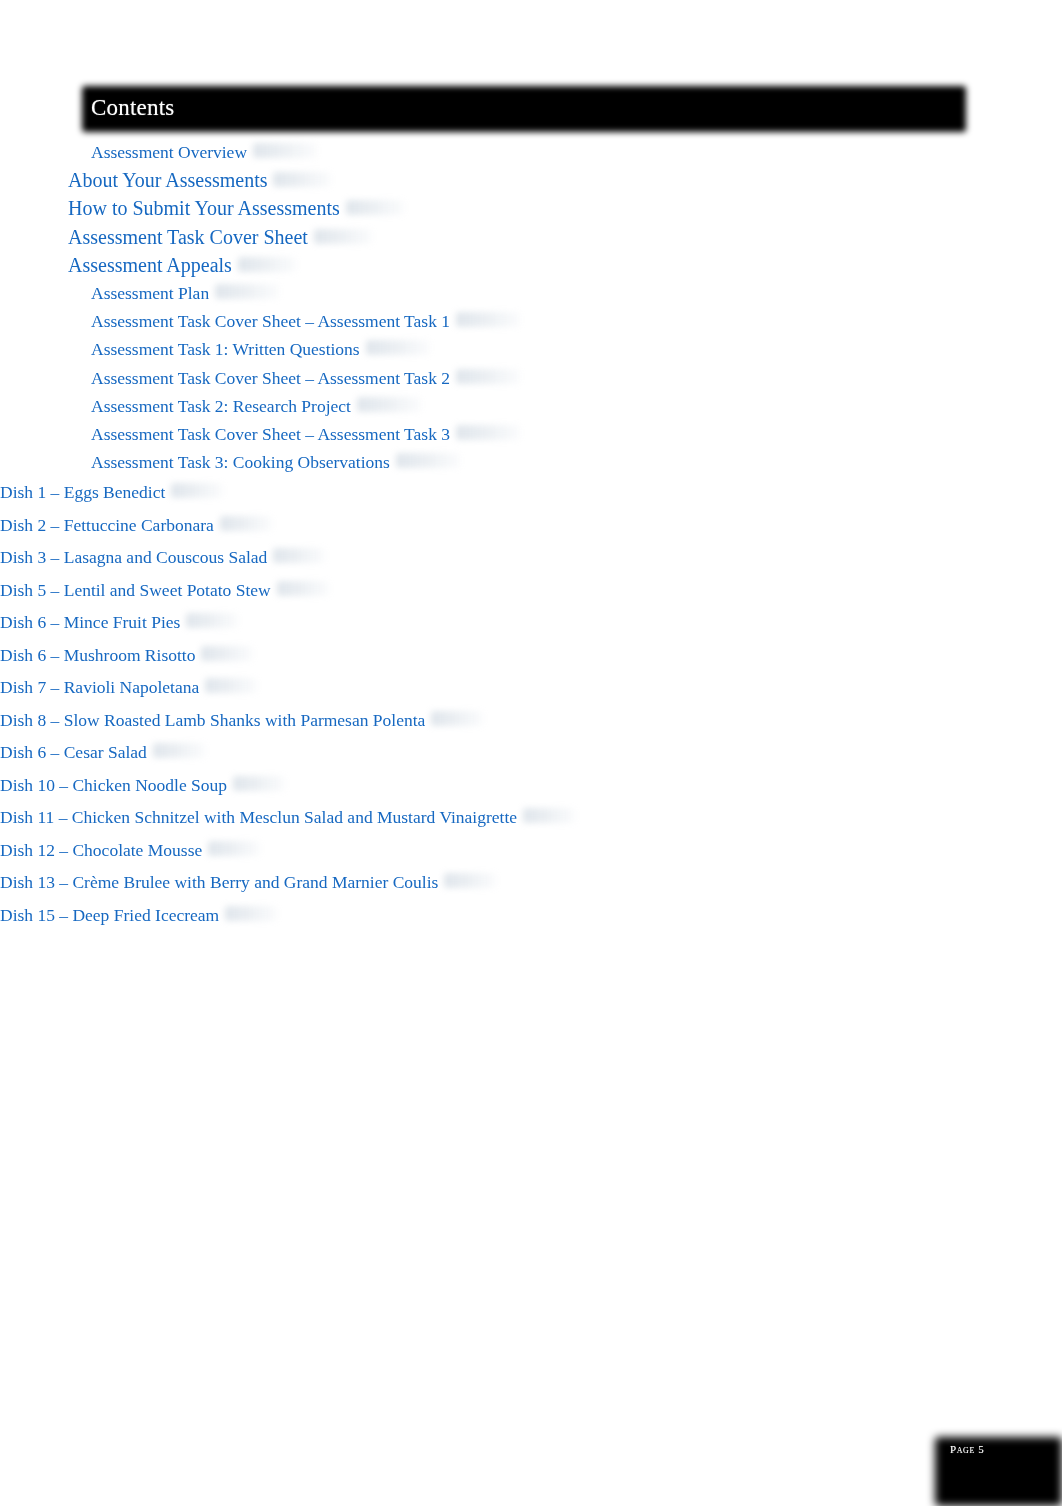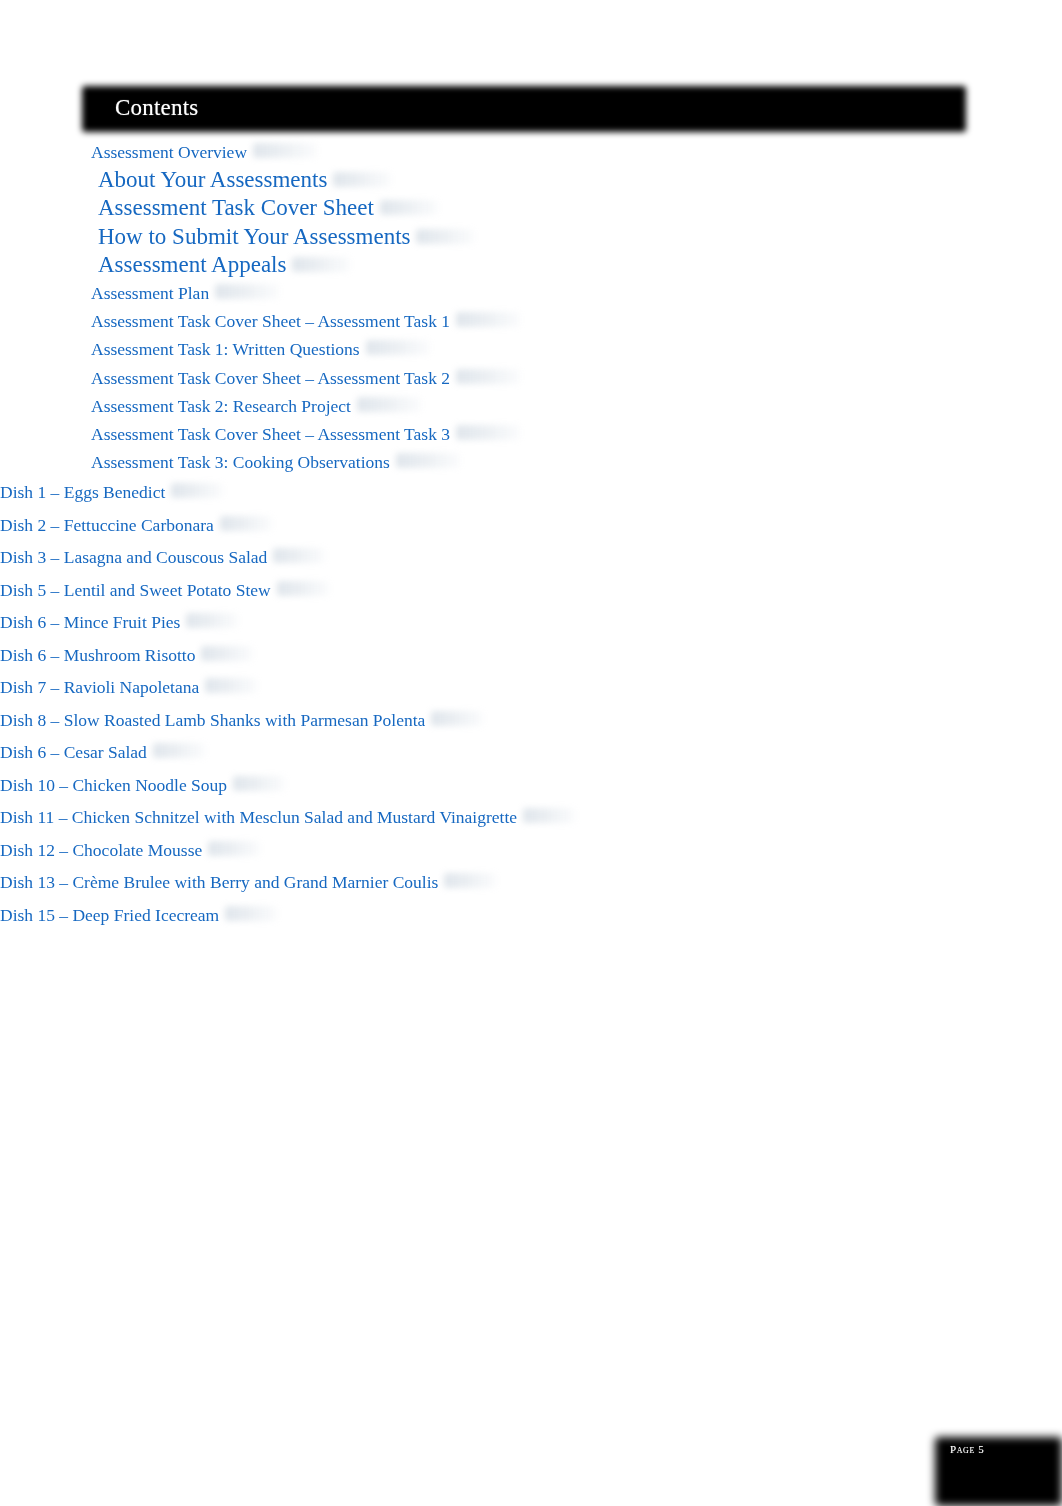--- a/index.html
+++ b/index.html
@@ -44,21 +44,20 @@
   .toc-heading-text {
     position: absolute;
     left: 9px;
     top: 5px;
     color: #ffffff;
     font-size: 23px;
     line-height: 34px;
     letter-spacing: 0.2px;
     white-space: nowrap;
     text-shadow: 0 0 1.1px rgba(255,255,255,0.55);
-    margin-left: 24px;
   }
 
   
   .toc {
     position: absolute;
     left: 0;
     top: 138px;
     width: 854px;
   }
   .toc-entry {
@@ -88,22 +87,22 @@
   }
 
   .level1 {
     padding-left: 91px;
     font-size: 17.5px;
     line-height: 28.2px;
   }
   .level1 .leader { width: 64px; }
 
   .level2 {
-    padding-left: 98px;
-    font-size: 23px;
+    padding-left: 68px;
+    font-size: 20px;
     line-height: 28.2px;
   }
   .level2 .leader { width: 58px; }
 
   .level3 {
     font-size: 17.5px;
     line-height: 32.5px;
   }
   .level3 .leader { width: 52px; }
 
@@ -143,22 +142,22 @@
 <div class="page">
 
   <div class="toc-heading-wrap">
     <div class="toc-heading-bar"></div>
     <div class="toc-heading-text">Contents</div>
   </div>
 
   <nav class="toc" id="toc-list">
       <a class="toc-entry level1" href="#"><span class="label">Assessment Overview</span><span class="leader"></span></a>
       <a class="toc-entry level2" href="#"><span class="label">About Your Assessments</span><span class="leader"></span></a>
+      <a class="toc-entry level2" href="#"><span class="label">How to Submit Your Assessments</span><span class="leader"></span></a>
       <a class="toc-entry level2" href="#"><span class="label">Assessment Task Cover Sheet</span><span class="leader"></span></a>
-      <a class="toc-entry level2" href="#"><span class="label">How to Submit Your Assessments</span><span class="leader"></span></a>
       <a class="toc-entry level2" href="#"><span class="label">Assessment Appeals</span><span class="leader"></span></a>
       <a class="toc-entry level1" href="#"><span class="label">Assessment Plan</span><span class="leader"></span></a>
       <a class="toc-entry level1" href="#"><span class="label">Assessment Task Cover Sheet – Assessment Task 1</span><span class="leader"></span></a>
       <a class="toc-entry level1" href="#"><span class="label">Assessment Task 1: Written Questions</span><span class="leader"></span></a>
       <a class="toc-entry level1" href="#"><span class="label">Assessment Task Cover Sheet – Assessment Task 2</span><span class="leader"></span></a>
       <a class="toc-entry level1" href="#"><span class="label">Assessment Task 2: Research Project</span><span class="leader"></span></a>
       <a class="toc-entry level1" href="#"><span class="label">Assessment Task Cover Sheet – Assessment Task 3</span><span class="leader"></span></a>
       <a class="toc-entry level1" href="#"><span class="label">Assessment Task 3: Cooking Observations</span><span class="leader"></span></a>
       <a class="toc-entry level3" href="#"><span class="label">Dish 1 – Eggs Benedict</span><span class="leader"></span></a>
       <a class="toc-entry level3" href="#"><span class="label">Dish 2 – Fettuccine Carbonara</span><span class="leader"></span></a>

